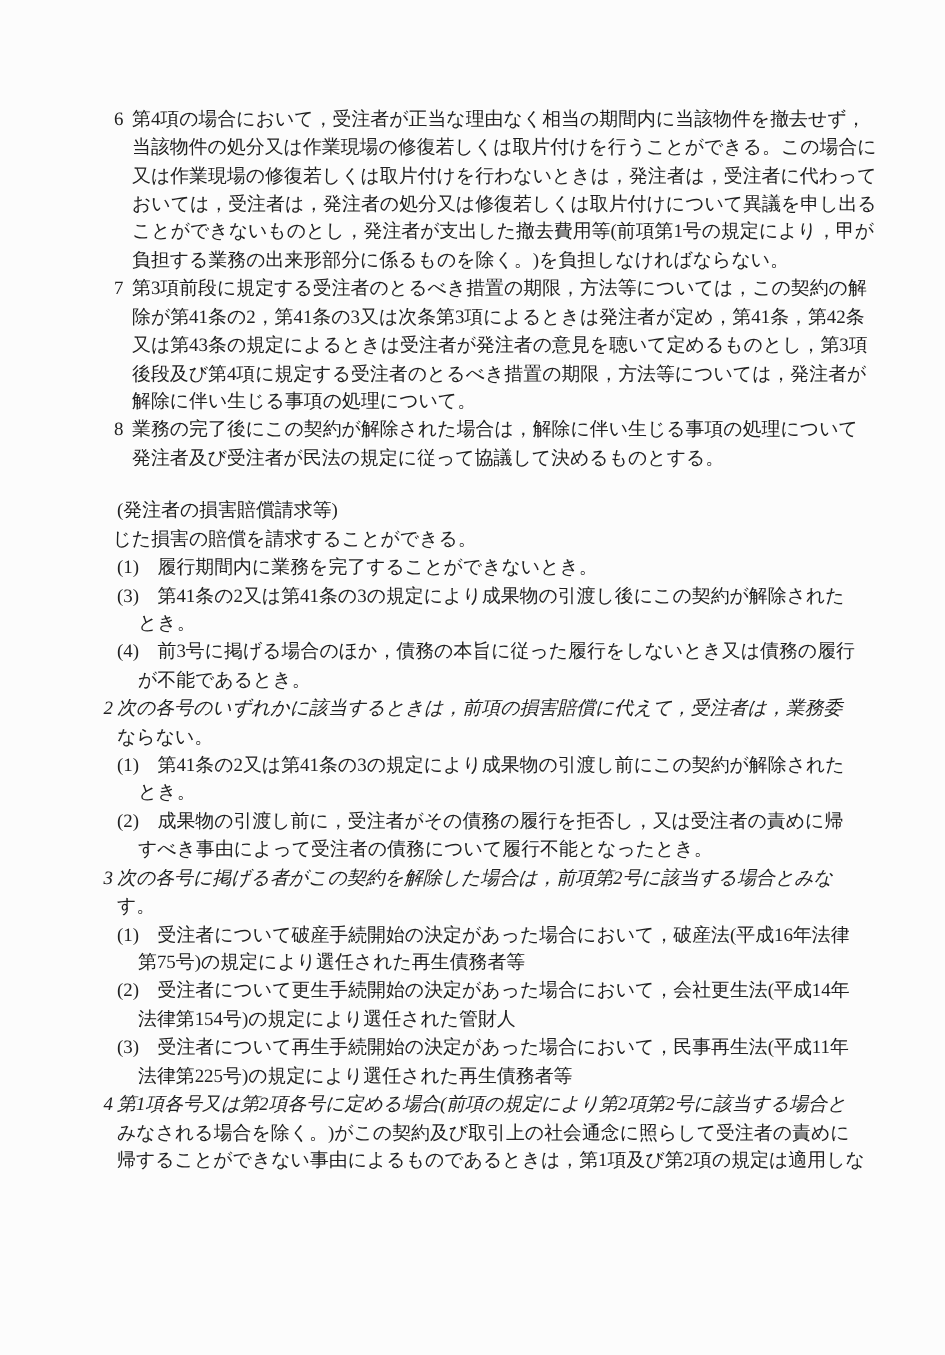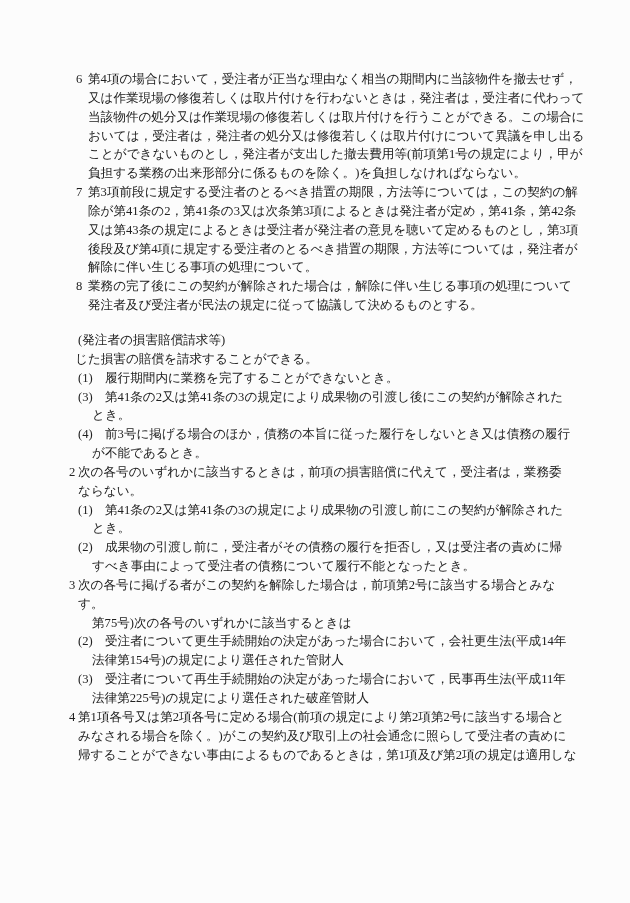--- a/index.html
+++ b/index.html
@@ -28,42 +28,42 @@
   }
   .num {
     display: inline-block;
     vertical-align: baseline;
   }
   
   .block.item .first { padding-left: 15px; }
   .block.item .num   { width: 12px; }
   .block.item .cont  { padding-left: 27px; }
   
-  .block.clause .first { padding-left: 8px; }
+  .block.clause .first { padding-left: 8px; font-style: italic; }
   .block.clause .num   { width: 9px; }
   .block.clause .cont  { padding-left: 17px; }
   
   .block.article .first { padding-left: 0; }
   .block.article .num   { margin-right: 6px; }
   .block.article .cont  { padding-left: 14px; }
   
   .block.caption .first { padding-left: 17px; margin-top: 16px; }
   
   .block.sub .first { padding-left: 17px; }
   .block.sub .num   { width: 27px; }
   .block.sub .cont  { padding-left: 31px; }
 </style>
 </head>
 <body style="background: rgb(252, 252, 252); color: rgb(33, 33, 33);">
 
 <main class="page" id="doc-root">
     <div class="block item">
       <div class="line first"><span class="num">6</span><span class="txt">第4項の場合において，受注者が正当な理由なく相当の期間内に当該物件を撤去せず，</span></div>
+      <div class="line cont">当該物件の処分又は作業現場の修復若しくは取片付けを行うことができる。この場合に</div>
       <div class="line cont">又は作業現場の修復若しくは取片付けを行わないときは，発注者は，受注者に代わって</div>
-      <div class="line cont">当該物件の処分又は作業現場の修復若しくは取片付けを行うことができる。この場合に</div>
       <div class="line cont">おいては，受注者は，発注者の処分又は修復若しくは取片付けについて異議を申し出る</div>
       <div class="line cont">ことができないものとし，発注者が支出した撤去費用等(前項第1号の規定により，甲が</div>
       <div class="line cont">負担する業務の出来形部分に係るものを除く。)を負担しなければならない。</div>
     </div>
     <div class="block item">
       <div class="line first"><span class="num">7</span><span class="txt">第3項前段に規定する受注者のとるべき措置の期限，方法等については，この契約の解</span></div>
       <div class="line cont">除が第41条の2，第41条の3又は次条第3項によるときは発注者が定め，第41条，第42条</div>
       <div class="line cont">又は第43条の規定によるときは受注者が発注者の意見を聴いて定めるものとし，第3項</div>
       <div class="line cont">後段及び第4項に規定する受注者のとるべき措置の期限，方法等については，発注者が</div>
       <div class="line cont">解除に伴い生じる事項の処理について。</div>
@@ -99,28 +99,29 @@
     </div>
     <div class="block sub">
       <div class="line first"><span class="num">(2)</span><span class="txt">成果物の引渡し前に，受注者がその債務の履行を拒否し，又は受注者の責めに帰</span></div>
       <div class="line cont">すべき事由によって受注者の債務について履行不能となったとき。</div>
     </div>
     <div class="block clause">
       <div class="line first"><span class="num">3</span><span class="txt">次の各号に掲げる者がこの契約を解除した場合は，前項第2号に該当する場合とみな</span></div>
       <div class="line cont">す。</div>
     </div>
     <div class="block sub">
-      <div class="line cont">第75号)次の各号のいずれかに該当するときは</div>
+      <div class="line first"><span class="num">(1)</span><span class="txt">受注者について破産手続開始の決定があった場合において，破産法(平成16年法律</span></div>
+      <div class="line cont">第75号)の規定により選任された再生債務者等</div>
     </div>
     <div class="block sub">
       <div class="line first"><span class="num">(2)</span><span class="txt">受注者について更生手続開始の決定があった場合において，会社更生法(平成14年</span></div>
       <div class="line cont">法律第154号)の規定により選任された管財人</div>
     </div>
     <div class="block sub">
       <div class="line first"><span class="num">(3)</span><span class="txt">受注者について再生手続開始の決定があった場合において，民事再生法(平成11年</span></div>
-      <div class="line cont">法律第225号)の規定により選任された破産管財人</div>
+      <div class="line cont">法律第225号)の規定により選任された再生債務者等</div>
     </div>
     <div class="block clause">
       <div class="line first"><span class="num">4</span><span class="txt">第1項各号又は第2項各号に定める場合(前項の規定により第2項第2号に該当する場合と</span></div>
       <div class="line cont">みなされる場合を除く。)がこの契約及び取引上の社会通念に照らして受注者の責めに</div>
       <div class="line cont">帰することができない事由によるものであるときは，第1項及び第2項の規定は適用しな</div>
     </div>
   </main>
 
 </body></html>

